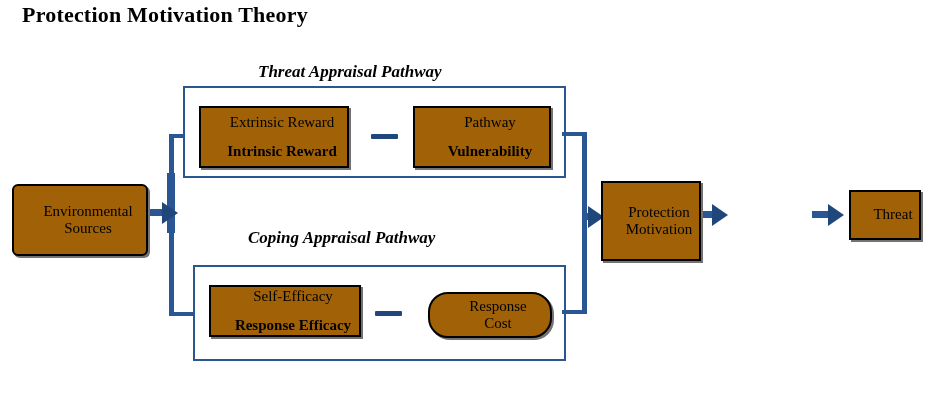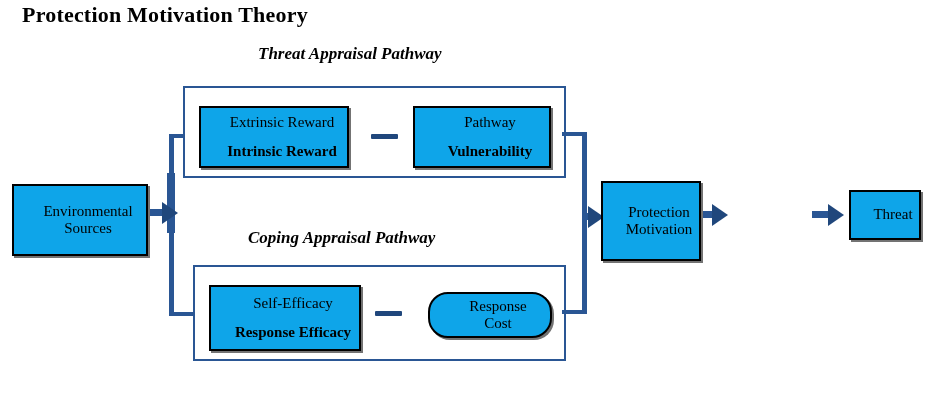--- a/index.html
+++ b/index.html
@@ -35,58 +35,58 @@
   
   .pathway-label {
     position: absolute;
     font-family: "Liberation Serif", serif;
     font-weight: bold;
     font-style: italic;
     font-size: 17px;
     color: #000000;
     white-space: nowrap;
   }
-  #threat-label { left: 258px; top: 44px; }
+  #threat-label { left: 258px; top: 62px; }
   #coping-label { left: 248px; top: 228px; }
 
   
   .pathway-box {
     position: absolute;
     border: 2px solid #2a5694;
     background: transparent;
     box-sizing: border-box;
   }
   #threat-pathway-box { left: 183px; top: 86px; width: 383px; height: 92px; }
   #coping-pathway-box { left: 193px; top: 265px; width: 373px; height: 96px; }
 
   
   .node-box {
     position: absolute;
     box-sizing: border-box;
     border: 2px solid #000000;
-    background: #0ea5e9;
+    background: #a16207;
     box-shadow: 2px 2px 0 rgba(0,0,0,0.55);
     display: flex;
     flex-direction: column;
     align-items: center;
     justify-content: center;
     font-family: "Liberation Serif", serif;
     font-size: 15px;
     color: #000000;
     text-align: center;
     line-height: 1.15;
     padding-left: 16px;
   }
   .node-box .line { display: block; white-space: nowrap; }
   .node-box.spaced .line + .line { margin-top: 12px; font-weight: bold; }
 
-  #box-environmental-sources { left: 12px;  top: 184px; width: 136px; height: 72px; }
+  #box-environmental-sources { left: 12px;  top: 184px; width: 136px; height: 72px; border-radius: 6px; }
   #box-reward               { left: 199px; top: 106px; width: 150px; height: 62px; }
   #box-threat               { left: 413px; top: 106px; width: 138px; height: 62px; }
-  #box-efficacy             { left: 209px; top: 285px; width: 152px; height: 66px; }
+  #box-efficacy             { left: 209px; top: 285px; width: 152px; height: 52px; }
   #box-response-cost        { left: 428px; top: 292px; width: 124px; height: 46px; border-radius: 20px; }
   #box-protection-motivation{ left: 601px; top: 181px; width: 100px; height: 80px; }
   #box-intention            { left: 726px; top: 190px; width: 84px;  height: 50px; }
   #box-action               { left: 849px; top: 190px; width: 72px;  height: 50px; }
 
   
   .minus-sign {
     position: absolute;
     height: 5px;
     background: #20477c;

